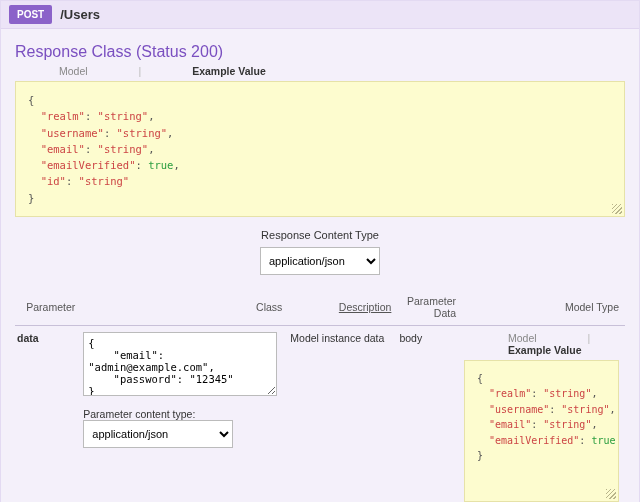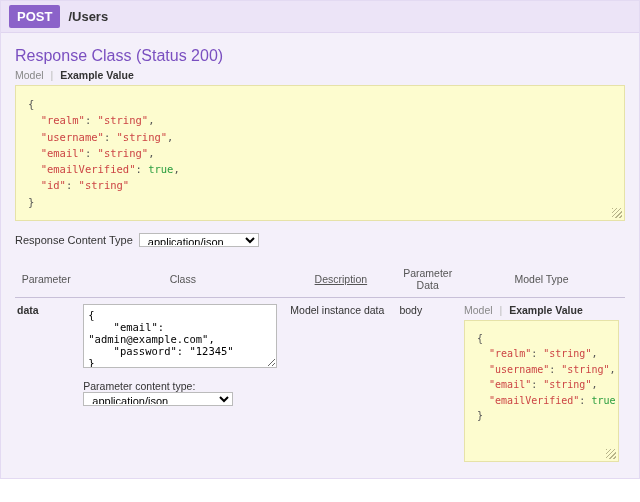--- a/index.html
+++ b/index.html
@@ -1,38 +1,38 @@
 <!DOCTYPE html>
 <html><head>
 <meta charset="utf-8">
 <style>
   html,body{margin:0;padding:0;font-family:"Helvetica Neue",Arial,sans-serif;font-size:11px;color:#333;background:#fff;}
   .panel{width:640px;box-sizing:border-box;background:#f4f0fa;border:1px solid #e3daf2;margin:0 auto;}
   .head{display:flex;align-items:center;background:#ece4f7;border-bottom:1px solid #e0d5f0;padding:4px 8px;}
-  .method{background:#8b62c9;color:#fff;text-transform:uppercase;font-size:13px;font-weight:bold;padding:4px 8px;border-radius:2px;margin-right:8px;}
+  .method{background:#8b62c9;color:#fff;text-transform:uppercase;font-size:10px;font-weight:bold;padding:4px 8px;border-radius:2px;margin-right:8px;}
   .path{font-size:13px;font-weight:bold;color:#333;flex:0 0 auto;}
   .summary{flex:1;text-align:right;font-size:10.5px;color:#8b62c9;}
   .body{padding:10px 14px 14px;}
   .resp-title{color:#7a4fc0;font-size:16px;margin:4px 0 4px;}
   .resp-sub{font-size:11px;color:#333;margin-bottom:10px;}
   .tabs{font-size:10.5px;margin-bottom:4px;}
-  .tabs span{margin-right:4px;color:#888;}
+  .tabs span{margin-right:4px;color:#888;margin-left:44px;}
   .tabs .sep{color:#bbb;}
   .tabs .active{color:#333;font-weight:bold;}
   .codebox{background:#fdfccf;border:1px solid #e6e2a8;padding:10px 12px;font-family:Consolas,Menlo,monospace;font-size:10.5px;line-height:1.55;white-space:pre;color:#555;position:relative;min-height:110px;overflow:auto;}
   .codebox.small{min-height:120px;font-size:10px;}
   .resize-h{position:absolute;right:2px;bottom:2px;width:10px;height:10px;background:repeating-linear-gradient(135deg,#b8b48a 0 1px,transparent 1px 3px);}
   .k{color:#c44;}
   .s{color:#c44;}
   .b{color:#2a9d3f;}
-  .row-ct{margin:12px 0 16px;font-size:11px;display:flex;align-items:center;gap:6px;}
-  select{font-family:inherit;font-size:11px;border:1px solid #bbb;background:#fff;padding:1px 18px 1px 4px;height:14px;}
+  .row-ct{margin:12px 0 16px;font-size:11px;display:flex;align-items:center;gap:6px;flex-direction:column;}
+  select{font-family:inherit;font-size:11px;border:1px solid #bbb;background:#fff;padding:1px 18px 1px 4px;height:28px;}
   .params-title{color:#7a4fc0;font-size:13px;margin:2px 0 6px;}
   table.params{width:100%;border-collapse:collapse;font-size:10.5px;}
-  table.params th{text-align:center;font-weight:normal;color:#555;border-bottom:1px solid #c8c0d8;padding:4px 6px 6px 2px;}
+  table.params th{text-align:right;font-weight:normal;color:#555;border-bottom:1px solid #c8c0d8;padding:4px 6px 6px 2px;}
   table.params td{vertical-align:top;padding:6px 6px 2px 2px;}
   .col-param{width:60px;}
   .col-value{width:200px;}
   .col-desc{width:110px;text-decoration:underline;}
   .col-ptype{width:58px;}
   textarea{width:194px;height:64px;font-family:Consolas,Menlo,monospace;font-size:10.5px;border:1px solid #bbb;padding:4px;resize:both;box-sizing:border-box;}
   .pct-label{font-size:10.5px;color:#333;margin:10px 0 0;}
   .dt-box{width:155px;}
 </style>
 </head>

